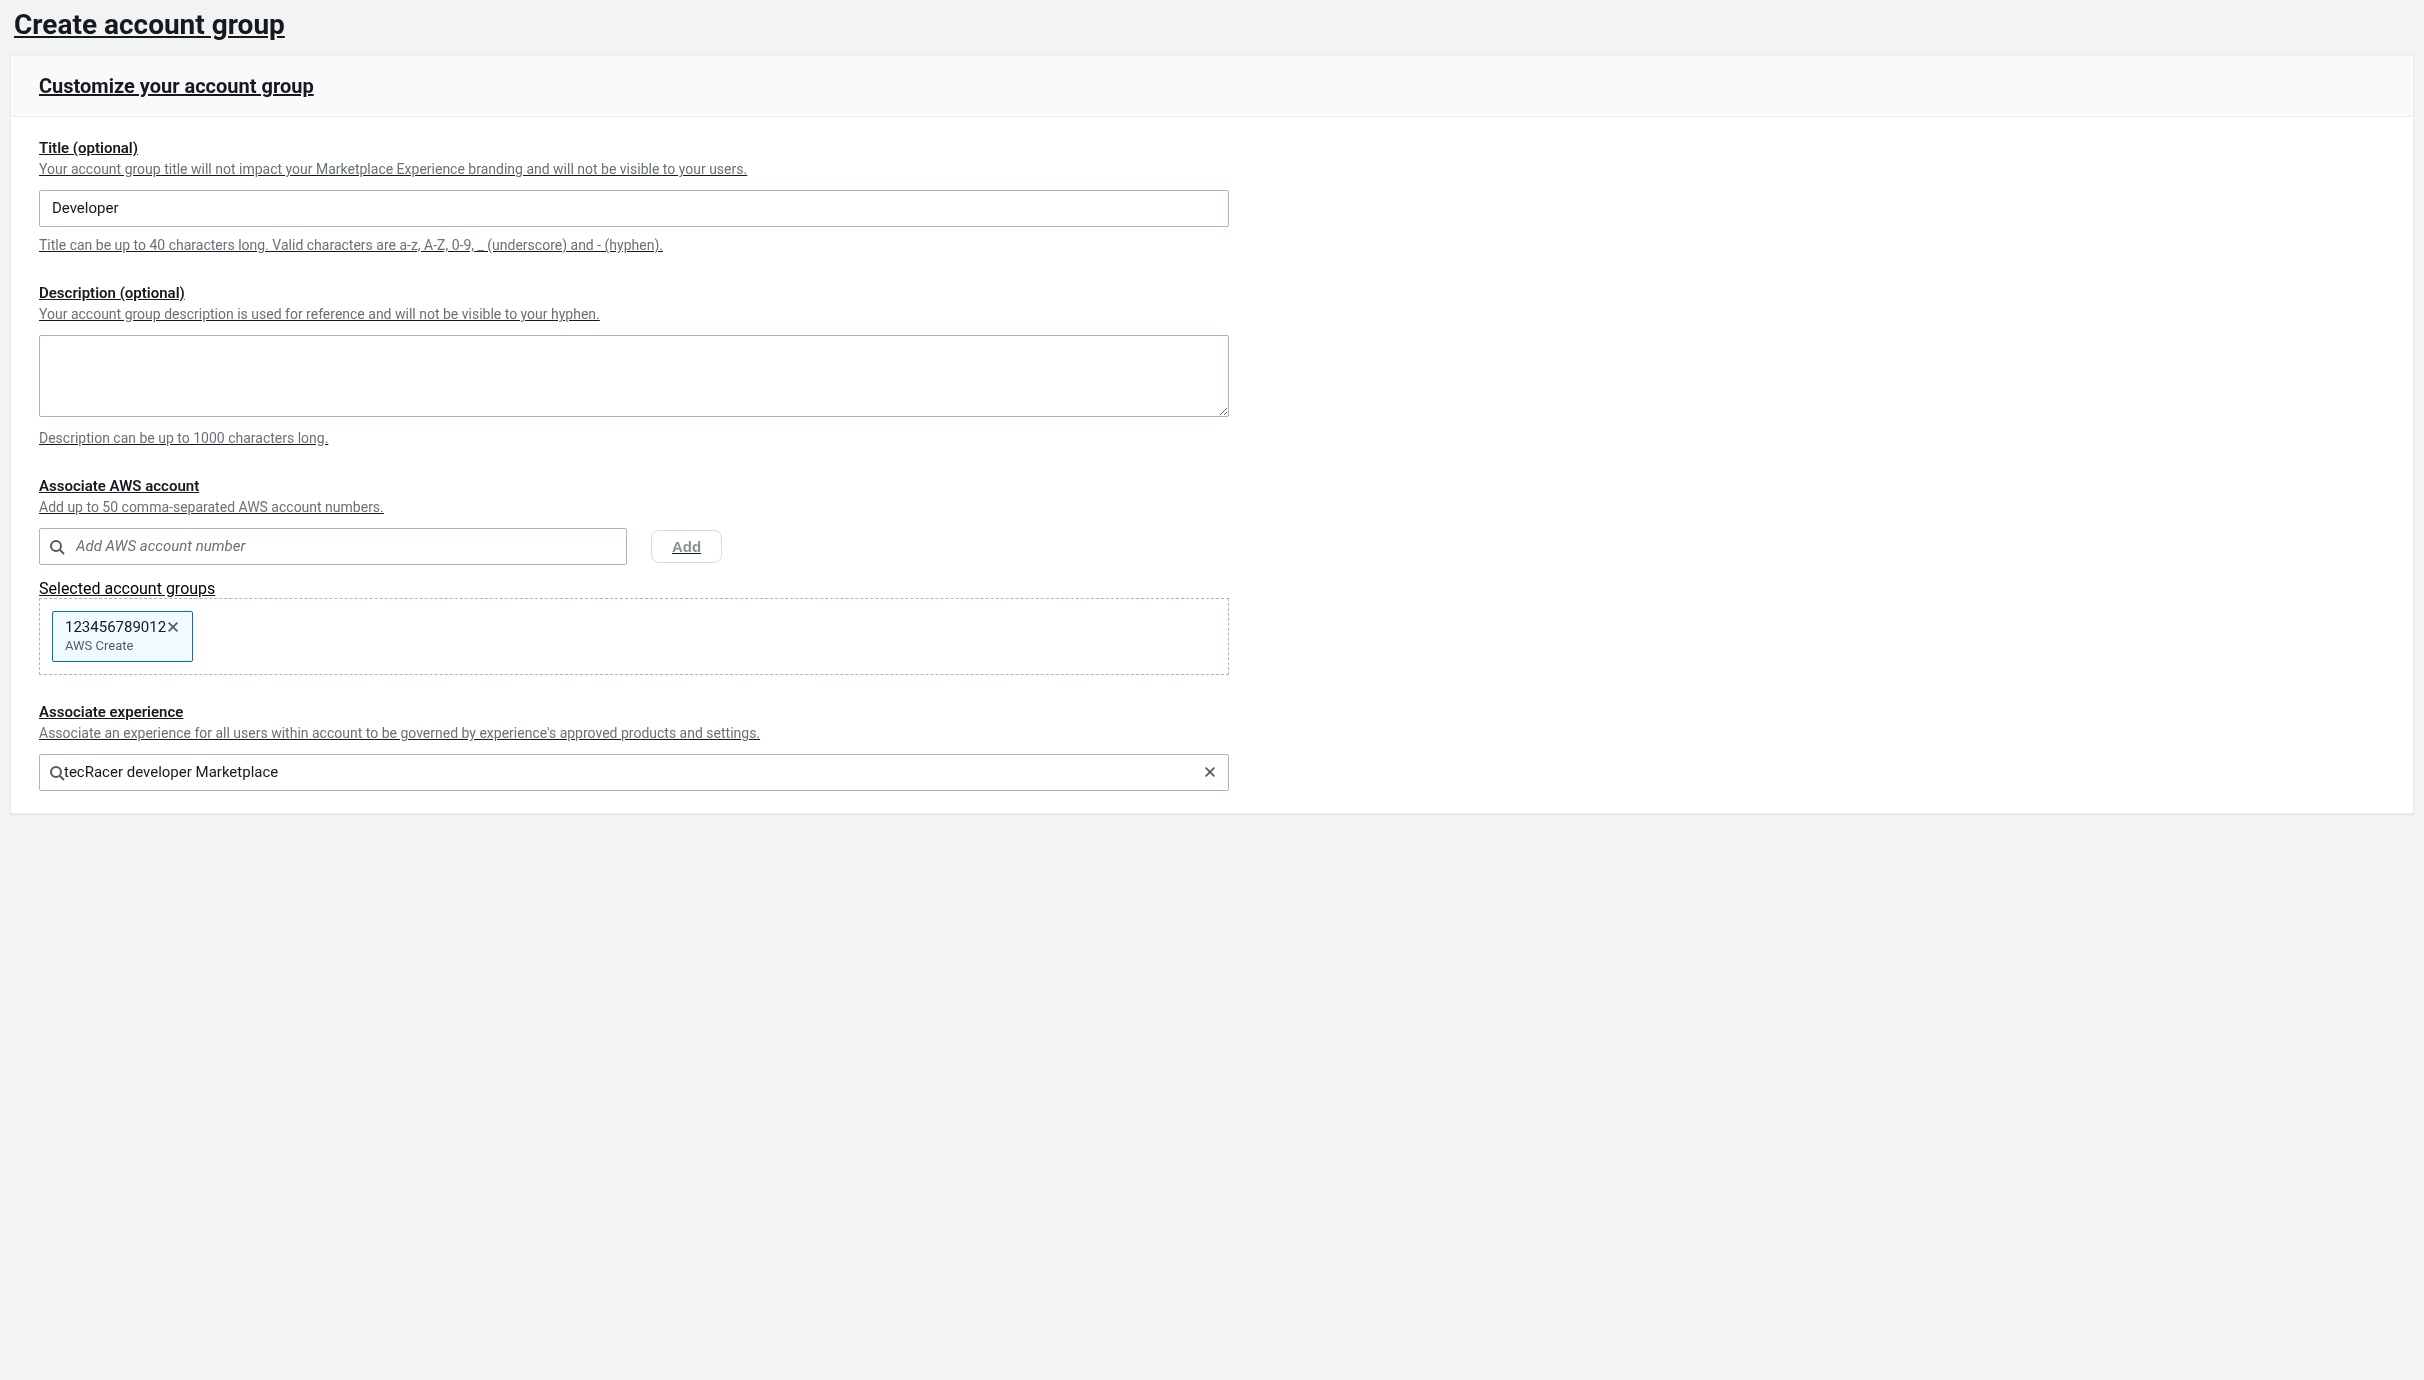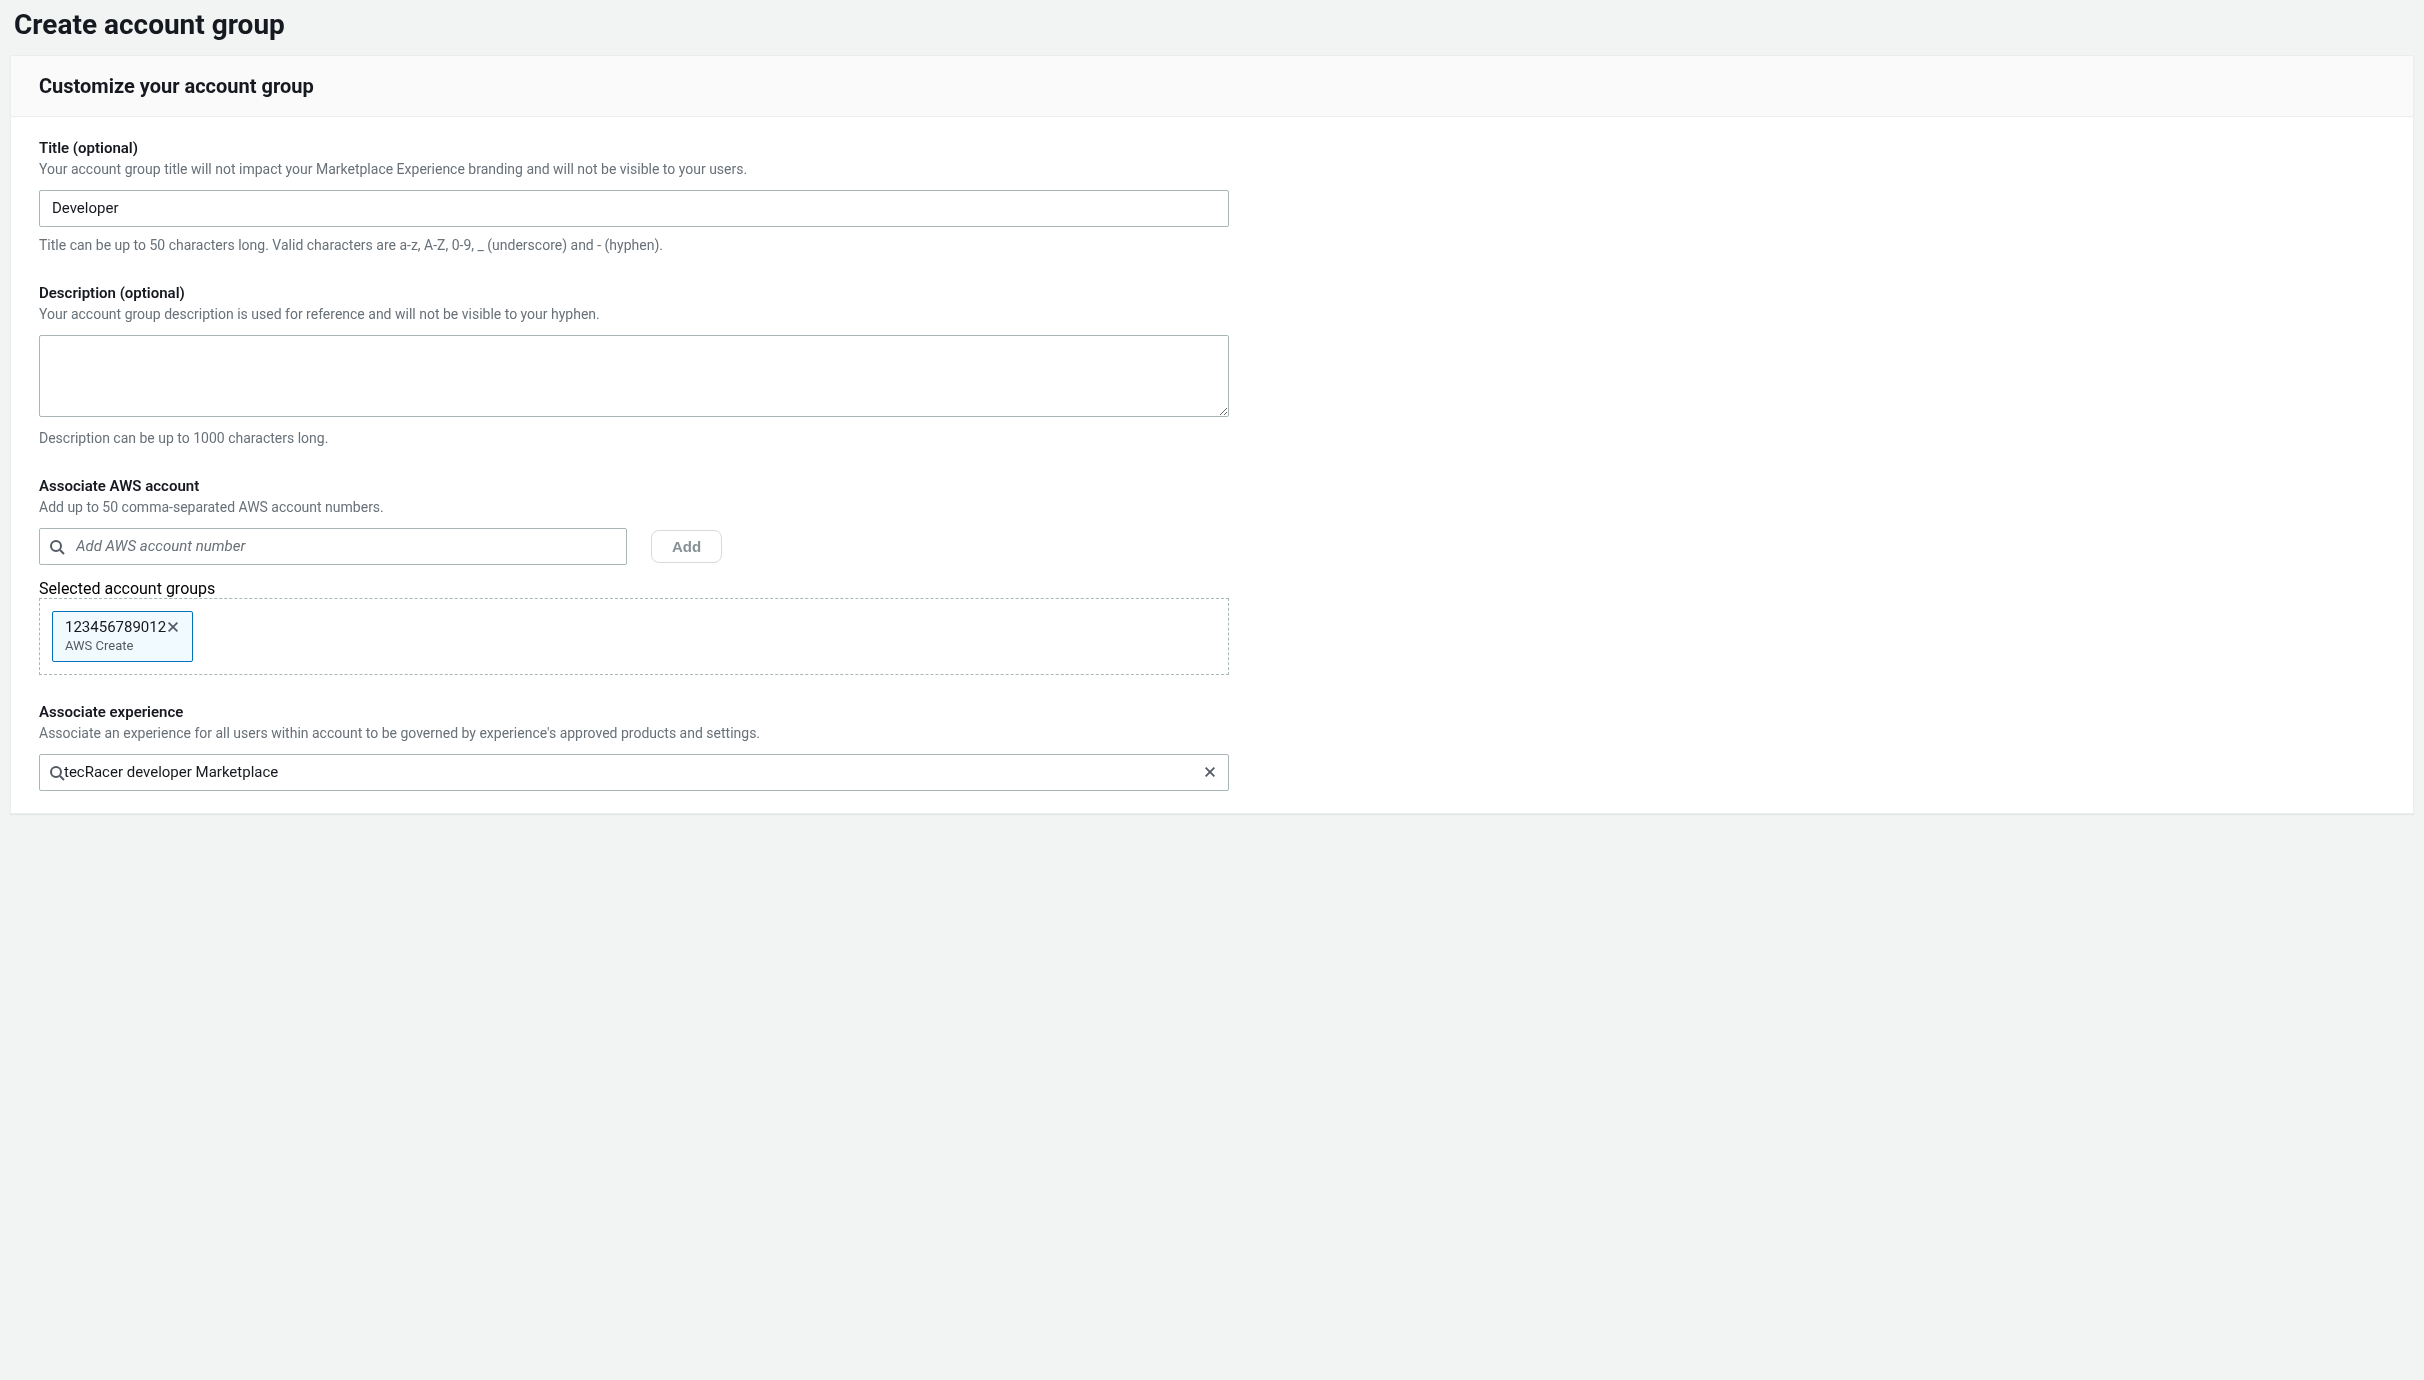--- a/index.html
+++ b/index.html
@@ -9,20 +9,21 @@
     }
     body {
       font-family: -apple-system, BlinkMacSystemFont, "Segoe UI", Roboto, "Helvetica Neue", Arial, sans-serif;
       background: #f2f3f3;
       color: #16191f;
       font-size: 14px;
     }
     .page-container {
       width: 100%;
       min-height: 100vh;
+      text-decoration: underline;
     }
     .page-title {
       font-size: 28px;
       font-weight: 700;
       padding: 8px 14px 14px 14px;
       color: #16191f;
     }
     .card {
       background: #fff;
       border: 1px solid #eaeded;
@@ -202,21 +203,21 @@
   <div class="card">
     <div class="card-header">
       <h2>Customize your account group</h2>
     </div>
     <div class="card-body">
 
       <div class="form-section">
         <label class="field-label">Title (optional)</label>
         <div class="field-help">Your account group title will not impact your Marketplace Experience branding and will not be visible to your users.</div>
         <input type="text" class="text-input" value="Developer" style="">
-        <div class="field-hint">Title can be up to 50 characters long. Valid characters are a-z, A-Z, 0-9, _ (underscore) and - (hyphen).</div>
+        <div class="field-hint">Title can be up to 40 characters long. Valid characters are a-z, A-Z, 0-9, _ (underscore) and - (hyphen).</div>
       </div>
 
       <div class="form-section">
         <label class="field-label">Description (optional)</label>
         <div class="field-help">Your account group description is used for reference and will not be visible to your hyphen.</div>
         <textarea class="textarea-input" style=""></textarea>
         <div class="field-hint">Description can be up to 1000 characters long.</div>
       </div>
 
       <div class="form-section">

